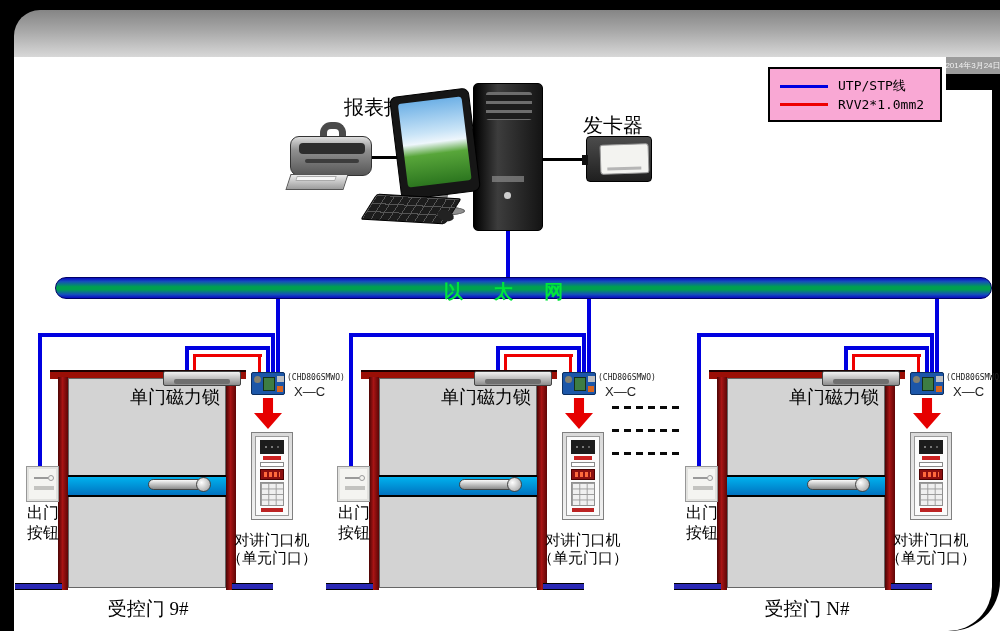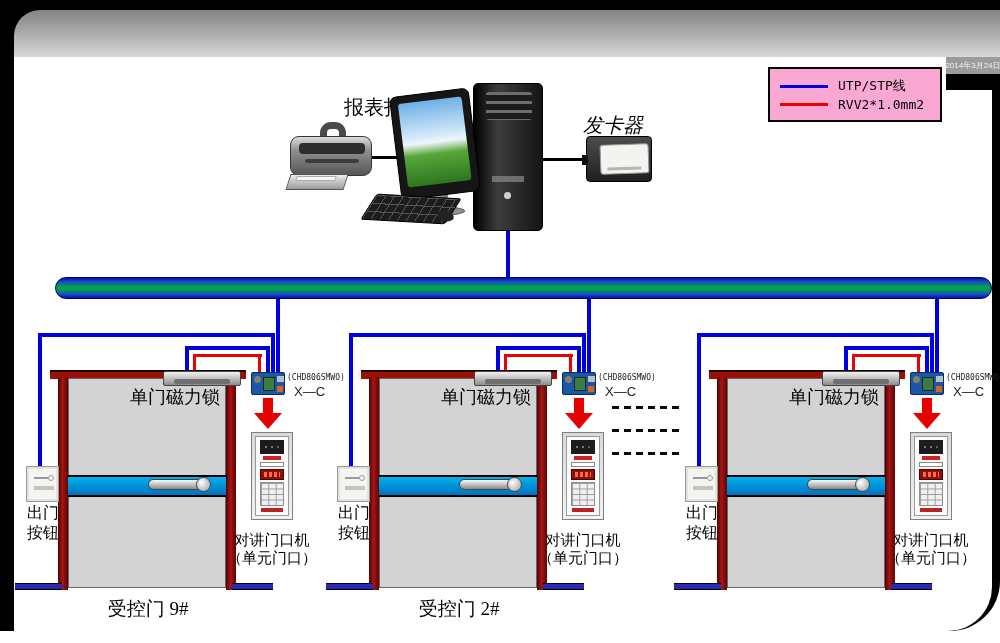--- a/index.html
+++ b/index.html
@@ -196,21 +196,21 @@
       <div class="legend-line blue"></div>
       <div class="legend-label">UTP/STP线</div>
     </div>
     <div class="legend-row">
       <div class="legend-line red"></div>
       <div class="legend-label">RVV2*1.0mm2</div>
     </div>
   </div>
 
   <div class="abs dev-label" style="left:300px;top:94px;margin-left:44px;">报表打印机</div>
-  <div class="abs dev-label" style="left:583px;top:112px;font-style:italic;">发卡器</div>
+  <div class="abs dev-label" style="left:583px;top:112px;">发卡器</div>
 
   <div class="abs wire-black" style="left:368px;top:156px;width:42px;height:3px;"></div>
   <div class="abs wire-black" style="left:540px;top:158px;width:48px;height:3px;"></div>
   <div class="abs wire-blue" style="left:506px;top:228px;width:4px;height:50px;"></div>
 
   <div class="abs printer">
     <div class="abs printer-handle"></div>
     <div class="abs printer-body">
       <div class="abs printer-band"></div>
       <div class="abs printer-slot"></div>
@@ -235,20 +235,21 @@
   </div>
 
   <div class="abs cardreader">
     <div class="abs cardreader-nub"></div>
     <div class="abs card">
       <div class="abs card-line"></div>
     </div>
   </div>
 
   <div class="abs ethernet"></div>
+  <div class="abs ethernet-label">以 太 网</div>
 
   <div class="abs dashes" style="left:612px;top:406px;"></div>
   <div class="abs dashes" style="left:612px;top:429px;"></div>
   <div class="abs dashes" style="left:612px;top:452px;"></div>
 
   <div id="units-layer">
     <div class="unit unit-1">
 
       <div class="abs wire-blue" style="left:276px;top:4px;width:4px;height:74px;"></div>
       <div class="abs wire-blue" style="left:38px;top:38px;width:237px;height:4px;"></div>
@@ -376,21 +377,20 @@
           <div class="ic-bottom"></div>
         </div>
       </div>
       <div class="abs intercom-label">
         <div>对讲门口机</div>
         <div>（单元门口）</div>
       </div>
 
       <div class="abs floor left"></div>
       <div class="abs floor right"></div>
-      <div class="abs door-label">受控门 2#</div>
     </div>
 
     <div class="unit unit-3">
 
       <div class="abs wire-blue" style="left:276px;top:4px;width:4px;height:74px;"></div>
       <div class="abs wire-blue" style="left:38px;top:38px;width:237px;height:4px;"></div>
       <div class="abs wire-blue" style="left:38px;top:38px;width:4px;height:137px;"></div>
       <div class="abs wire-blue" style="left:271px;top:38px;width:4px;height:40px;"></div>
       <div class="abs wire-blue" style="left:185px;top:51px;width:85px;height:4px;"></div>
       <div class="abs wire-blue" style="left:185px;top:51px;width:4px;height:27px;"></div>
@@ -445,16 +445,17 @@
           <div class="ic-bottom"></div>
         </div>
       </div>
       <div class="abs intercom-label">
         <div>对讲门口机</div>
         <div>（单元门口）</div>
       </div>
 
       <div class="abs floor left"></div>
       <div class="abs floor right"></div>
+      <div class="abs door-label">受控门 N#</div>
     </div>
   </div>
 
 </div>
 
 </body></html>

